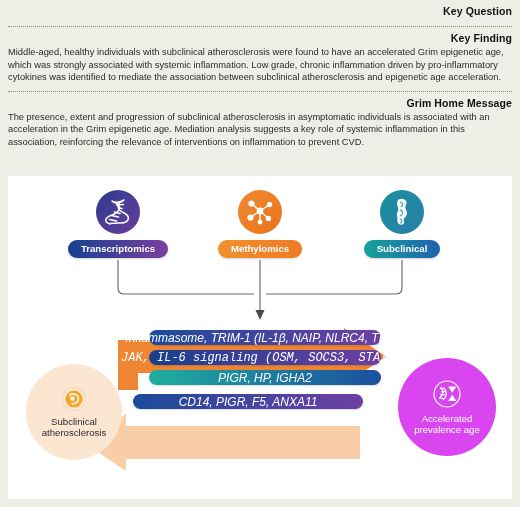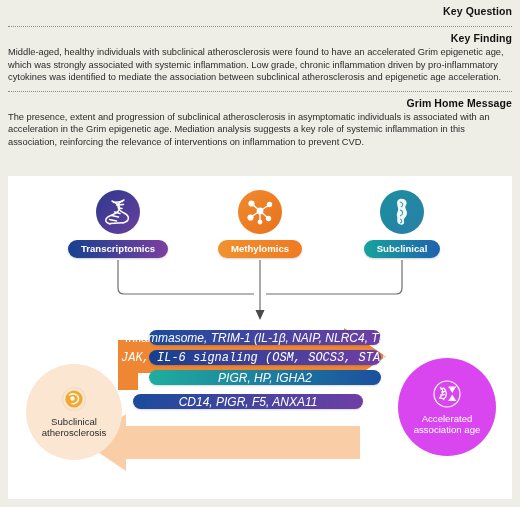--- a/index.html
+++ b/index.html
@@ -231,20 +231,20 @@
           </g>
           <g fill="#ffffff">
             <path d="M17 8.5 L23.5 8.5 L20.25 14 Z"></path>
             <path d="M17 21 L23.5 21 L20.25 15.5 Z"></path>
             <rect x="16.4" y="7.5" width="7.7" height="1.3" rx="0.6"></rect>
             <rect x="16.4" y="20.8" width="7.7" height="1.3" rx="0.6"></rect>
           </g>
         </svg>
         <div class="ntxt">
           <div>Accelerated</div>
-          <div>association age</div>
+          <div>prevalence age</div>
         </div>
       </div>
 
     </div>
 
   </div>
 </div>
 
 </body></html>

